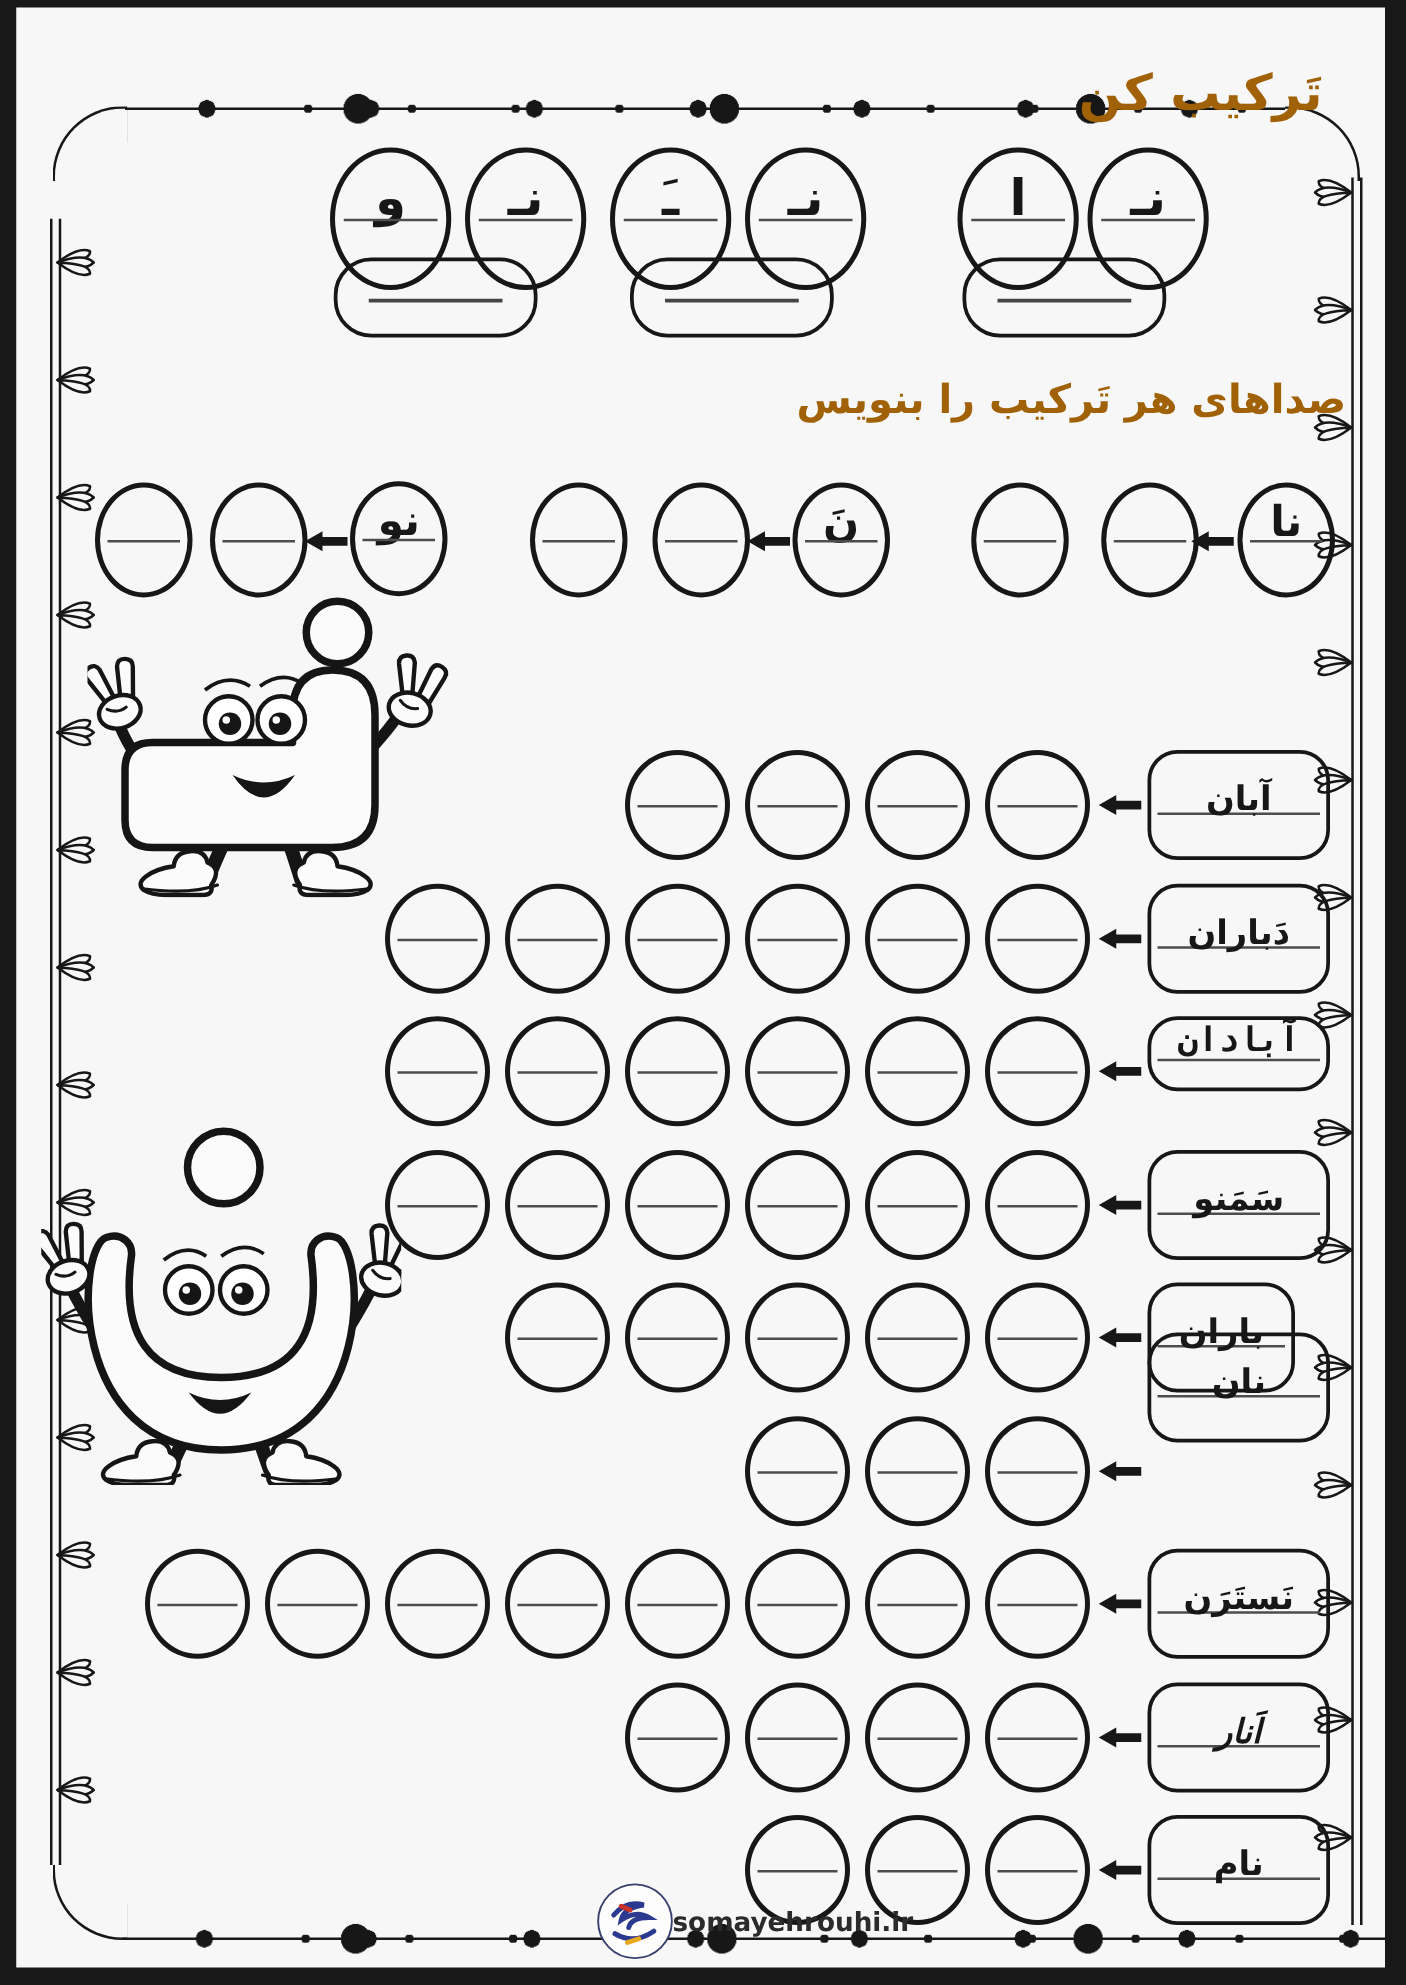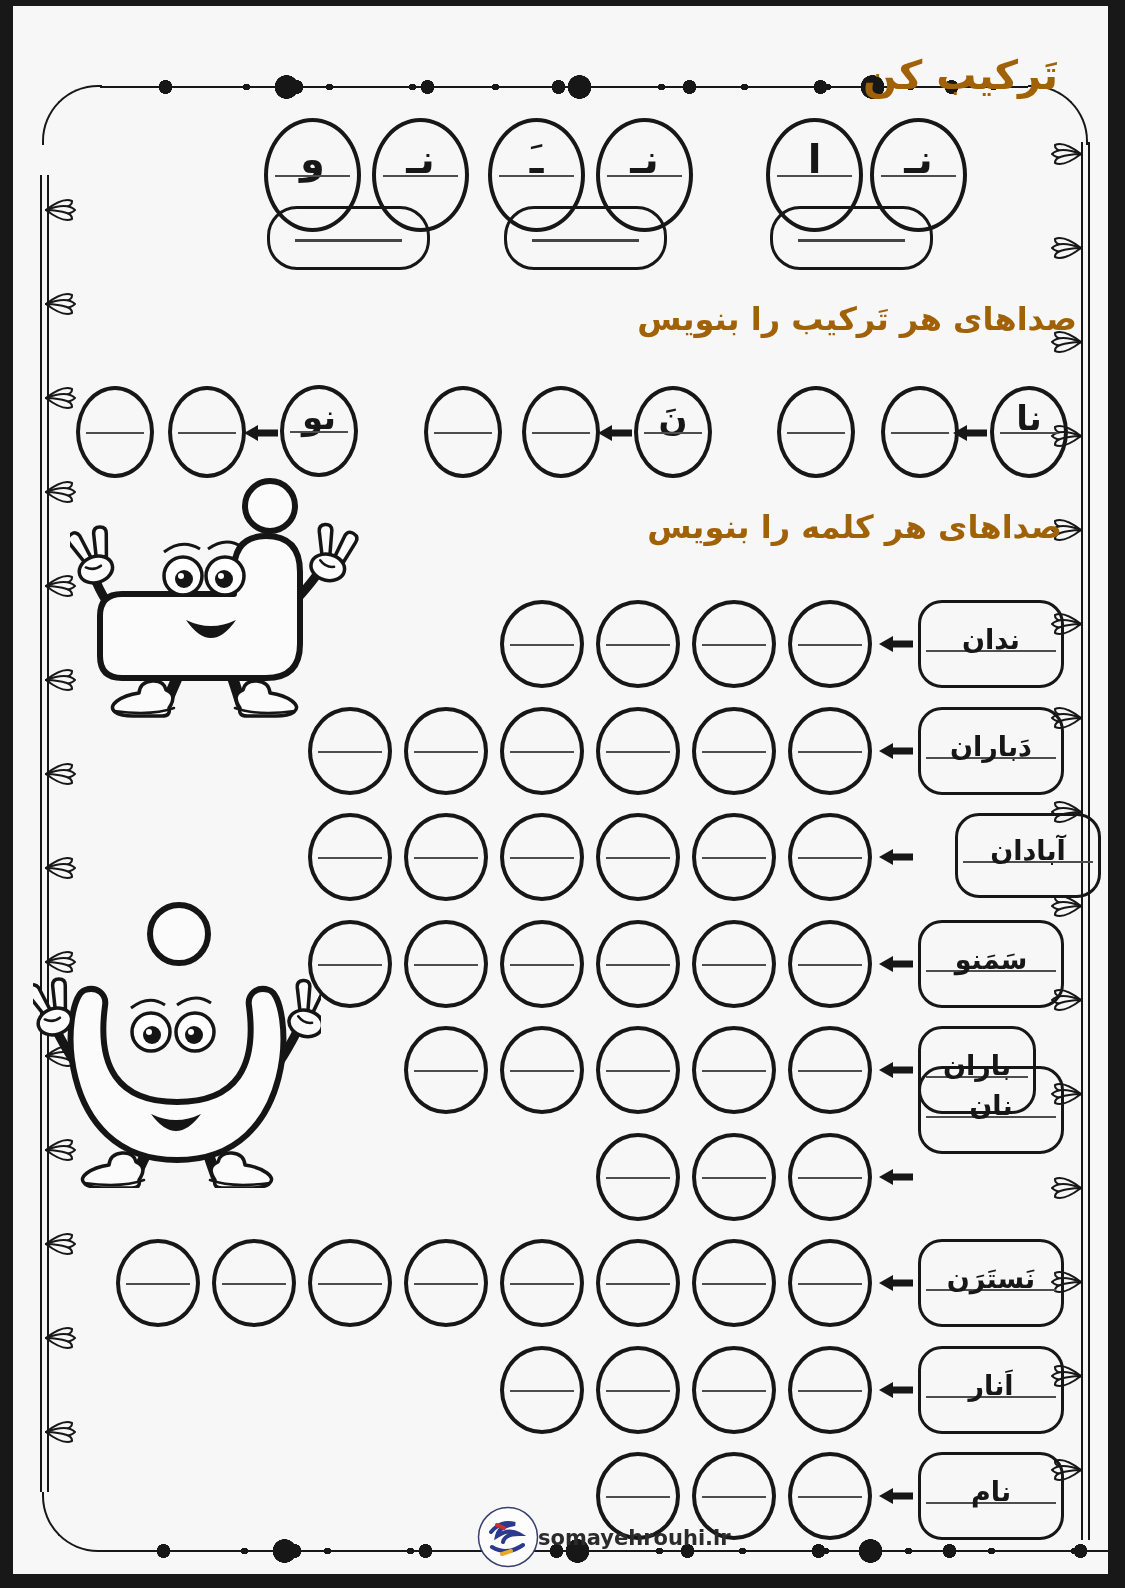--- a/index.html
+++ b/index.html
@@ -252,21 +252,20 @@
         <g fill="#f7f7f7" stroke="#171717" stroke-width="2" stroke-linejoin="round">
           <path d="M31,14 Q14,1 5,5 Q4,13 31,14 Z"></path>
           <path d="M31,14 Q10,6 2,14 Q10,22 31,14 Z"></path>
           <path d="M31,14 Q14,27 5,23 Q4,15 31,14 Z"></path>
         </g>
       </svg>
     </div>
 
   <div class="hdr" style="right:67px;top:52px;font-size:40px;">تَرکیب کن</div>
   <div class="hdr" style="right:48px;top:300px;font-size:32px;">صداهای هر تَرکیب را بنویس</div>
-  <div class="hdr" style="right:63px;top:508px;font-size:32px;">صداهای هر کلمه را بنویس</div>
 
   <div id="content">
       <div class="blank" style="left: 870px; top: 118px; width: 97px; height: 114px;">
         <span class="letter" style="font-size: 40px;">نـ</span>
       </div>
       <div class="blank" style="left: 766px; top: 118px; width: 97px; height: 114px;">
         <span class="letter" style="font-size: 40px;">ا</span>
       </div>
       <div class="answer-box" style="left: 770px; top: 206px; width: 163px; height: 64px;"></div>
       <div class="blank" style="left: 596px; top: 118px; width: 97px; height: 114px;">
@@ -302,21 +301,21 @@
       <div class="blank" style="left: 280px; top: 385px; width: 78px; height: 92px;">
         <span class="letter" style="font-size: 34px;">نو</span>
       </div>
       <svg class="arrow" style="left:243px;top:421px" width="36" height="24" viewBox="0 0 36 24">
         <path d="M1 12 L15 4 v4.5 h20 v7 h-20 v4.5 Z" fill="#171717"></path>
       </svg>
       <div class="blank" style="left: 168px; top: 386px; width: 78px; height: 92px;"></div>
       <div class="blank" style="left: 76px; top: 386px; width: 78px; height: 92px;"></div>
       <div class="word-box" style="left: 918px; top: 600px; width: 146px; height: 88px;">
         <div class="wline"></div>
-        <span class="word">ندان</span>
+        <span class="word">آبان</span>
       </div>
       <svg class="arrow" style="left:878px;top:632px" width="36" height="24" viewBox="0 0 36 24">
         <path d="M1 12 L15 4 v4.5 h20 v7 h-20 v4.5 Z" fill="#171717"></path>
       </svg>
       <div class="blank" style="left: 788px; top: 600px; width: 84px; height: 88px;"></div>
       <div class="blank" style="left: 692px; top: 600px; width: 84px; height: 88px;"></div>
       <div class="blank" style="left: 596px; top: 600px; width: 84px; height: 88px;"></div>
       <div class="blank" style="left: 500px; top: 600px; width: 84px; height: 88px;"></div>
       <div class="word-box" style="left: 918px; top: 707px; width: 146px; height: 88px;">
         <div class="wline"></div>
@@ -324,21 +323,21 @@
       </div>
       <svg class="arrow" style="left:878px;top:739px" width="36" height="24" viewBox="0 0 36 24">
         <path d="M1 12 L15 4 v4.5 h20 v7 h-20 v4.5 Z" fill="#171717"></path>
       </svg>
       <div class="blank" style="left: 788px; top: 707px; width: 84px; height: 88px;"></div>
       <div class="blank" style="left: 692px; top: 707px; width: 84px; height: 88px;"></div>
       <div class="blank" style="left: 596px; top: 707px; width: 84px; height: 88px;"></div>
       <div class="blank" style="left: 500px; top: 707px; width: 84px; height: 88px;"></div>
       <div class="blank" style="left: 404px; top: 707px; width: 84px; height: 88px;"></div>
       <div class="blank" style="left: 308px; top: 707px; width: 84px; height: 88px;"></div>
-      <div class="word-box" style="left: 955px; top: 813px; width: 146px; height: 85px;">
+      <div class="word-box" style="left: 918px; top: 813px; width: 146px; height: 60px; font-family: Liberation Mono, monospace;">
         <div class="wline"></div>
         <span class="word">آبادان</span>
       </div>
       <svg class="arrow" style="left:878px;top:845px" width="36" height="24" viewBox="0 0 36 24">
         <path d="M1 12 L15 4 v4.5 h20 v7 h-20 v4.5 Z" fill="#171717"></path>
       </svg>
       <div class="blank" style="left: 788px; top: 813px; width: 84px; height: 88px;"></div>
       <div class="blank" style="left: 692px; top: 813px; width: 84px; height: 88px;"></div>
       <div class="blank" style="left: 596px; top: 813px; width: 84px; height: 88px;"></div>
       <div class="blank" style="left: 500px; top: 813px; width: 84px; height: 88px;"></div>
@@ -387,21 +386,21 @@
         <path d="M1 12 L15 4 v4.5 h20 v7 h-20 v4.5 Z" fill="#171717"></path>
       </svg>
       <div class="blank" style="left: 788px; top: 1239px; width: 84px; height: 88px;"></div>
       <div class="blank" style="left: 692px; top: 1239px; width: 84px; height: 88px;"></div>
       <div class="blank" style="left: 596px; top: 1239px; width: 84px; height: 88px;"></div>
       <div class="blank" style="left: 500px; top: 1239px; width: 84px; height: 88px;"></div>
       <div class="blank" style="left: 404px; top: 1239px; width: 84px; height: 88px;"></div>
       <div class="blank" style="left: 308px; top: 1239px; width: 84px; height: 88px;"></div>
       <div class="blank" style="left: 212px; top: 1239px; width: 84px; height: 88px;"></div>
       <div class="blank" style="left: 116px; top: 1239px; width: 84px; height: 88px;"></div>
-      <div class="word-box" style="left: 918px; top: 1346px; width: 146px; height: 88px;">
+      <div class="word-box" style="left: 918px; top: 1346px; width: 146px; height: 88px; font-style: italic;">
         <div class="wline"></div>
         <span class="word">اَنار</span>
       </div>
       <svg class="arrow" style="left:878px;top:1378px" width="36" height="24" viewBox="0 0 36 24">
         <path d="M1 12 L15 4 v4.5 h20 v7 h-20 v4.5 Z" fill="#171717"></path>
       </svg>
       <div class="blank" style="left: 788px; top: 1346px; width: 84px; height: 88px;"></div>
       <div class="blank" style="left: 692px; top: 1346px; width: 84px; height: 88px;"></div>
       <div class="blank" style="left: 596px; top: 1346px; width: 84px; height: 88px;"></div>
       <div class="blank" style="left: 500px; top: 1346px; width: 84px; height: 88px;"></div>

